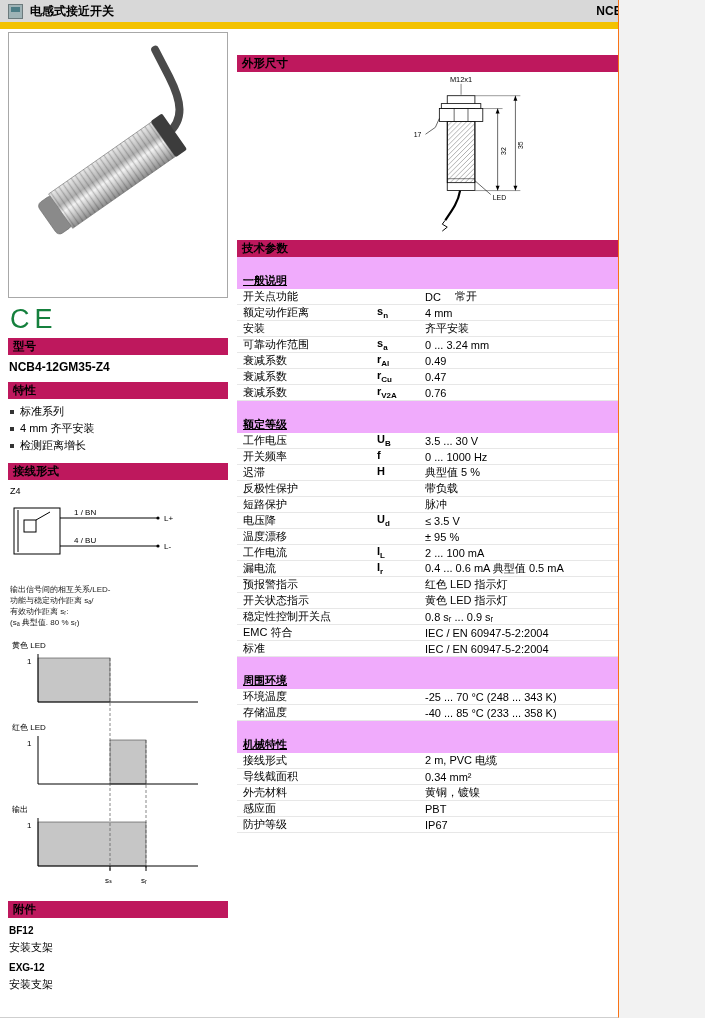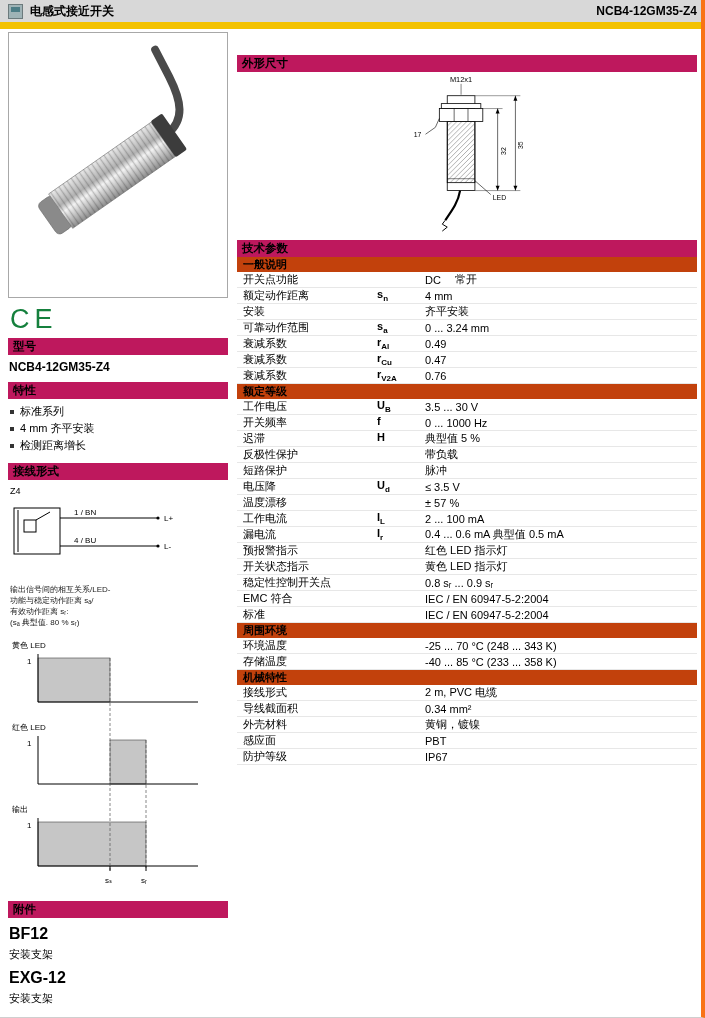--- a/index.html
+++ b/index.html
@@ -1,18 +1,18 @@
 <!DOCTYPE html>
 <html><head>
 <meta charset="utf-8">
 <style>
   * { margin:0; padding:0; box-sizing:border-box; }
   body { background:#f2f2f2; font-family:"Liberation Sans","DejaVu Sans",sans-serif; color:#000; }
-  .page { position:relative; width:705px; height:1018px; background:#fff;
-          border-right:4px solid #f97316; border-bottom:1px solid #cfcfcf; overflow:hidden; }
+  .page { position:relative; width:619px; height:1018px; background:#fff;
+          border-right:1px solid #f97316; border-bottom:1px solid #cfcfcf; overflow:hidden; }
 
   
   .topbar { position:absolute; left:0; top:0; width:705px; height:22px; background:#d8d8d8;
             display:flex; align-items:center; padding:0 8px; }
   .cat-icon { width:15px; height:15px; background:#9fb3b6; border:1px solid #6c7a7c;
               position:relative; flex:none; }
   .cat-icon::after { content:""; position:absolute; left:2px; top:2px; right:2px; height:5px; background:#4d7d86; }
   .topbar .title { font-size:12px; font-weight:bold; margin-left:7px; }
   .topbar .part  { font-size:12px; font-weight:bold; margin-left:auto; }
   .goldbar { position:absolute; left:0; top:22px; width:705px; height:7px; }
@@ -27,27 +27,27 @@
   
   .photo-box { width:220px; height:266px; border:1px solid #a8a8a8; background:#fff; overflow:hidden; }
   .ce { font-size:27px; letter-spacing:5px; color:#15803d; margin:6px 0 4px 2px; height:30px; line-height:30px; }
   .model-val { font-size:12px; font-weight:bold; margin:5px 0 8px 1px; }
   .feat-list { margin:4px 0 9px 0;text-align:right; }
   .feat-item { display:flex; font-size:11px; line-height:17px; }
   .bullet { width:4px; height:4px; background:#333; margin:7px 6px 0 2px; flex:none; }
   .conn-variant { font-size:9px; margin:6px 0 2px 2px; }
   .note { margin:10px 0 4px 2px; }
   .note div { font-size:8px; line-height:11px; color:#222; }
-  .acc-name { font-size:16px; font-weight:bold; margin:7px 0 0 1px; }
+  .acc-name { font-size:10px; font-weight:bold; margin:7px 0 0 1px; }
   .acc-desc { font-size:11px; margin:4px 0 2px 1px; }
 
   
   .drawing { height:168px; position:relative; }
   .drawing svg { display:block; margin:0 auto; }
-  .tgroup { background:#c2410c; font-size:11px; font-weight:bold; height:15px; line-height:15px; padding:0 6px; }
+  .tgroup { background:#f0abfc; font-size:11px; font-weight:bold; height:15px; line-height:15px; padding:16px 6px;text-decoration:underline; }
   .trow { display:flex; align-items:center; height:16px; border-bottom:1px solid #e7e7e7;
           font-size:11px; padding-left:6px; }
   .tlabel { flex:0 0 134px; white-space:nowrap; }
   .tsym   { flex:0 0 48px; font-weight:bold; }
   .tsym sub { font-size:8px; font-weight:bold; }
   .tval   { white-space:nowrap; }
   .tval2  { margin-left:14px; white-space:nowrap; }
 
   svg text { font-family:"Liberation Sans","DejaVu Sans",sans-serif; }
 </style>
@@ -292,21 +292,21 @@
   </div>
         <div class="trow">
     <span class="tlabel">电压降</span>
     <span class="tsym"><span class="symb">U</span><sub class="syms">d</sub></span>
     <span class="tval">≤ 3.5 V</span>
 
   </div>
         <div class="trow">
     <span class="tlabel">温度漂移</span>
     <span class="tsym"><span class="symb"></span><sub class="syms"></sub></span>
-    <span class="tval">± 57 %</span>
+    <span class="tval">± 95 %</span>
 
   </div>
         <div class="trow">
     <span class="tlabel">工作电流</span>
     <span class="tsym"><span class="symb">I</span><sub class="syms">L</sub></span>
     <span class="tval">2 ... 100 mA</span>
 
   </div>
         <div class="trow">
     <span class="tlabel">漏电流</span>

